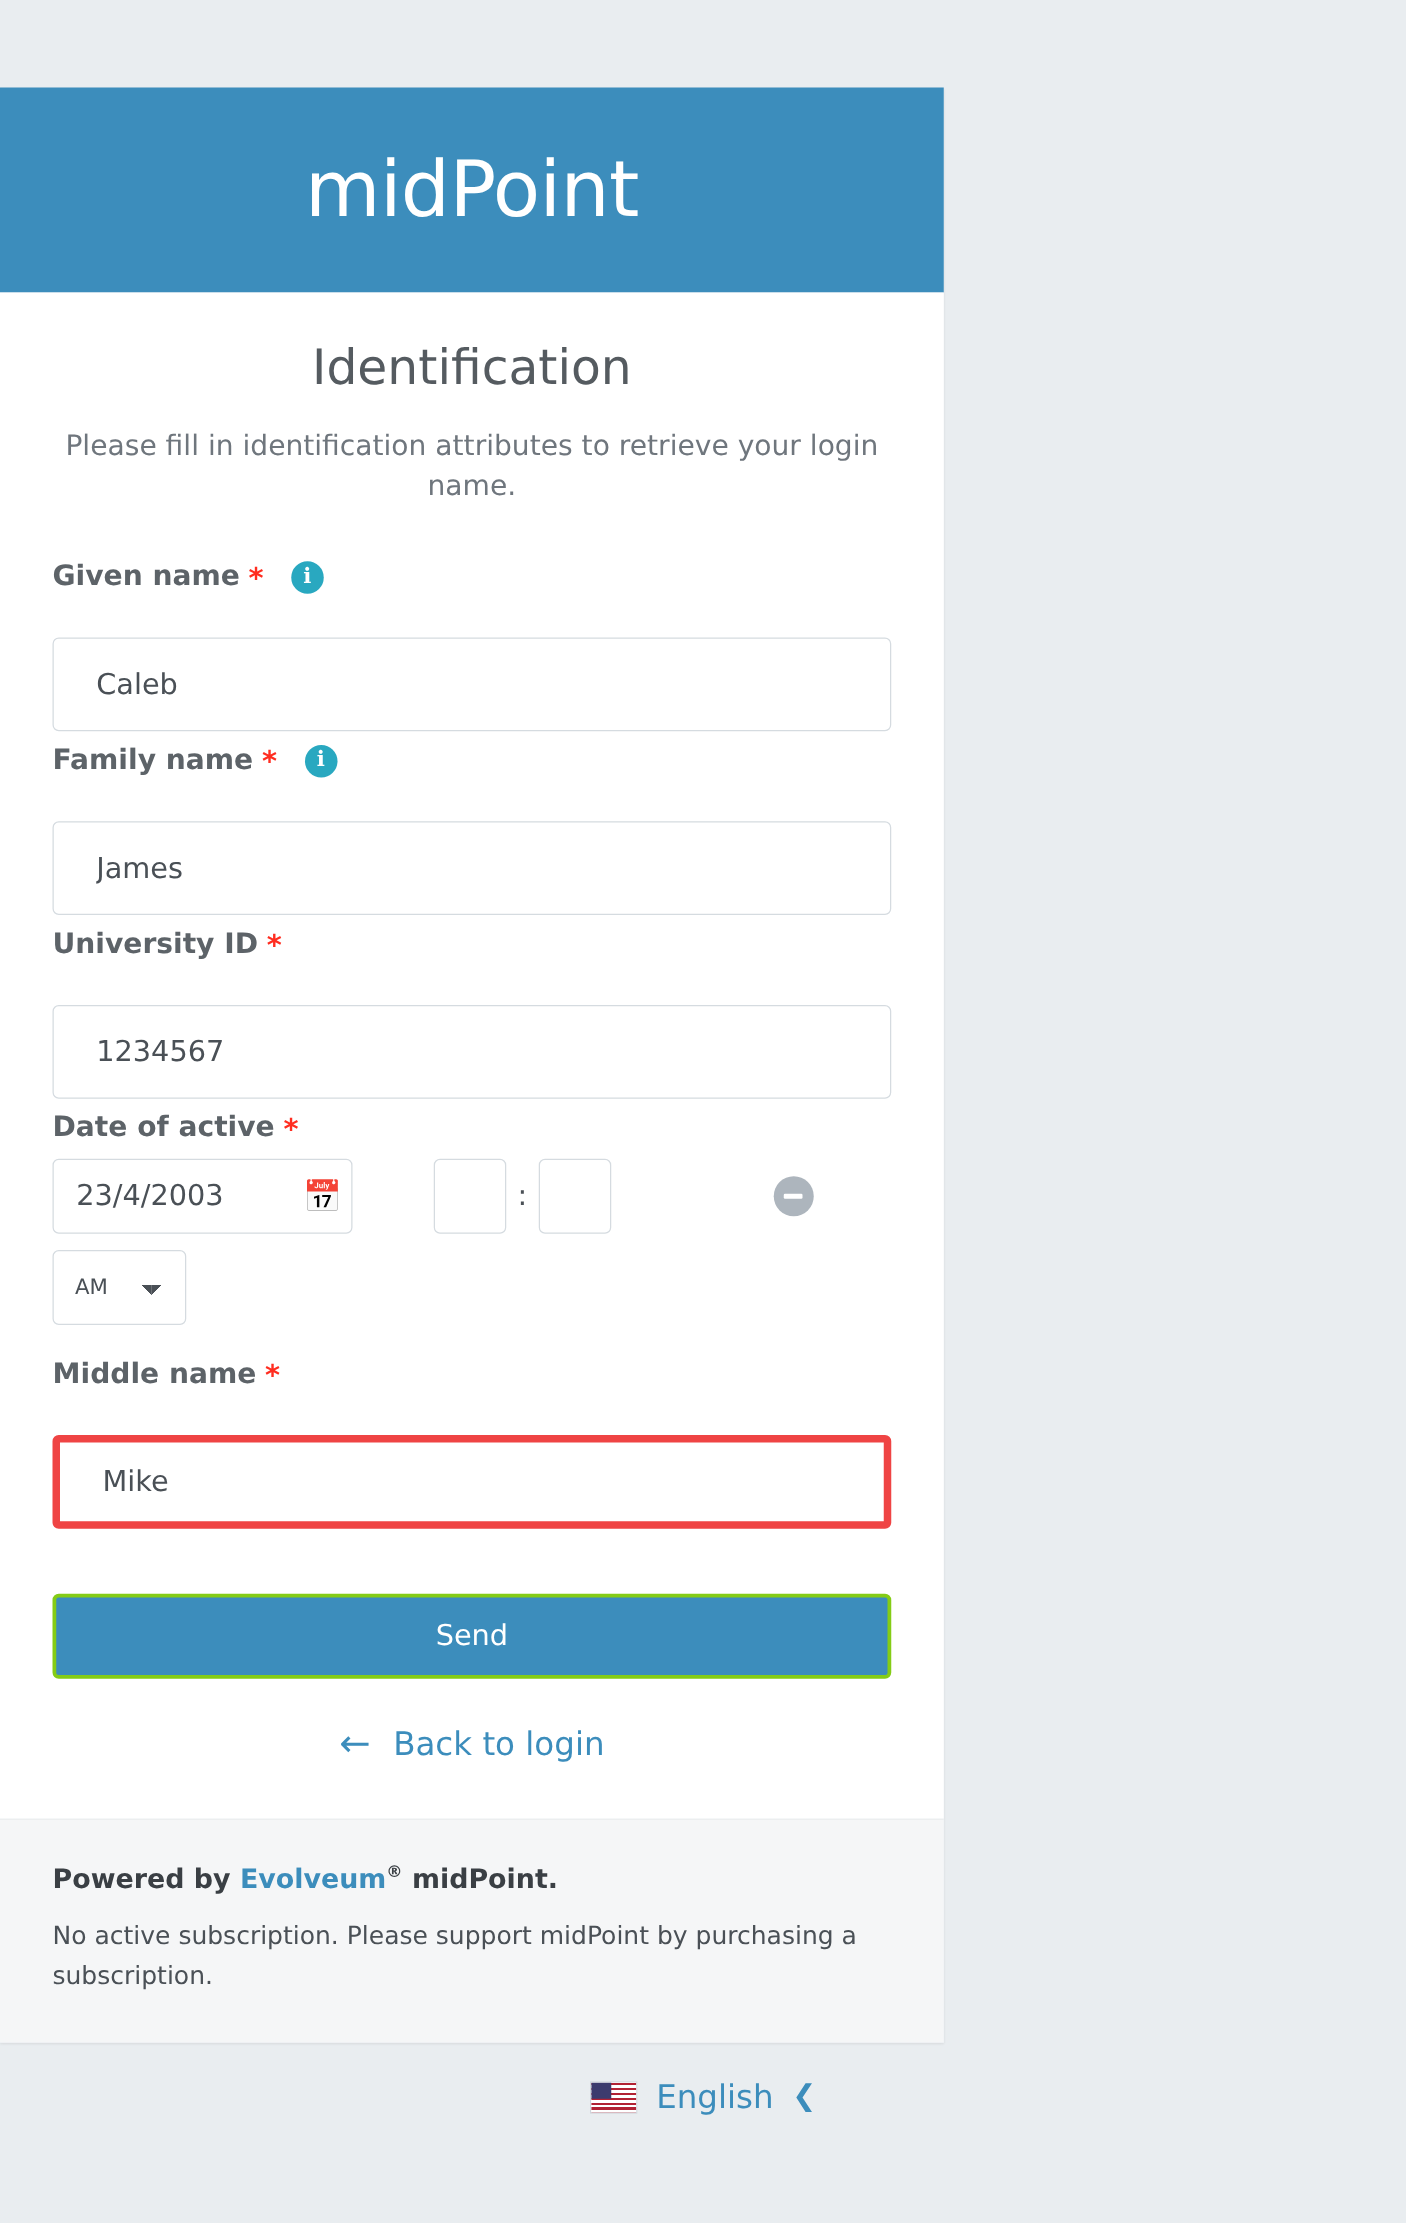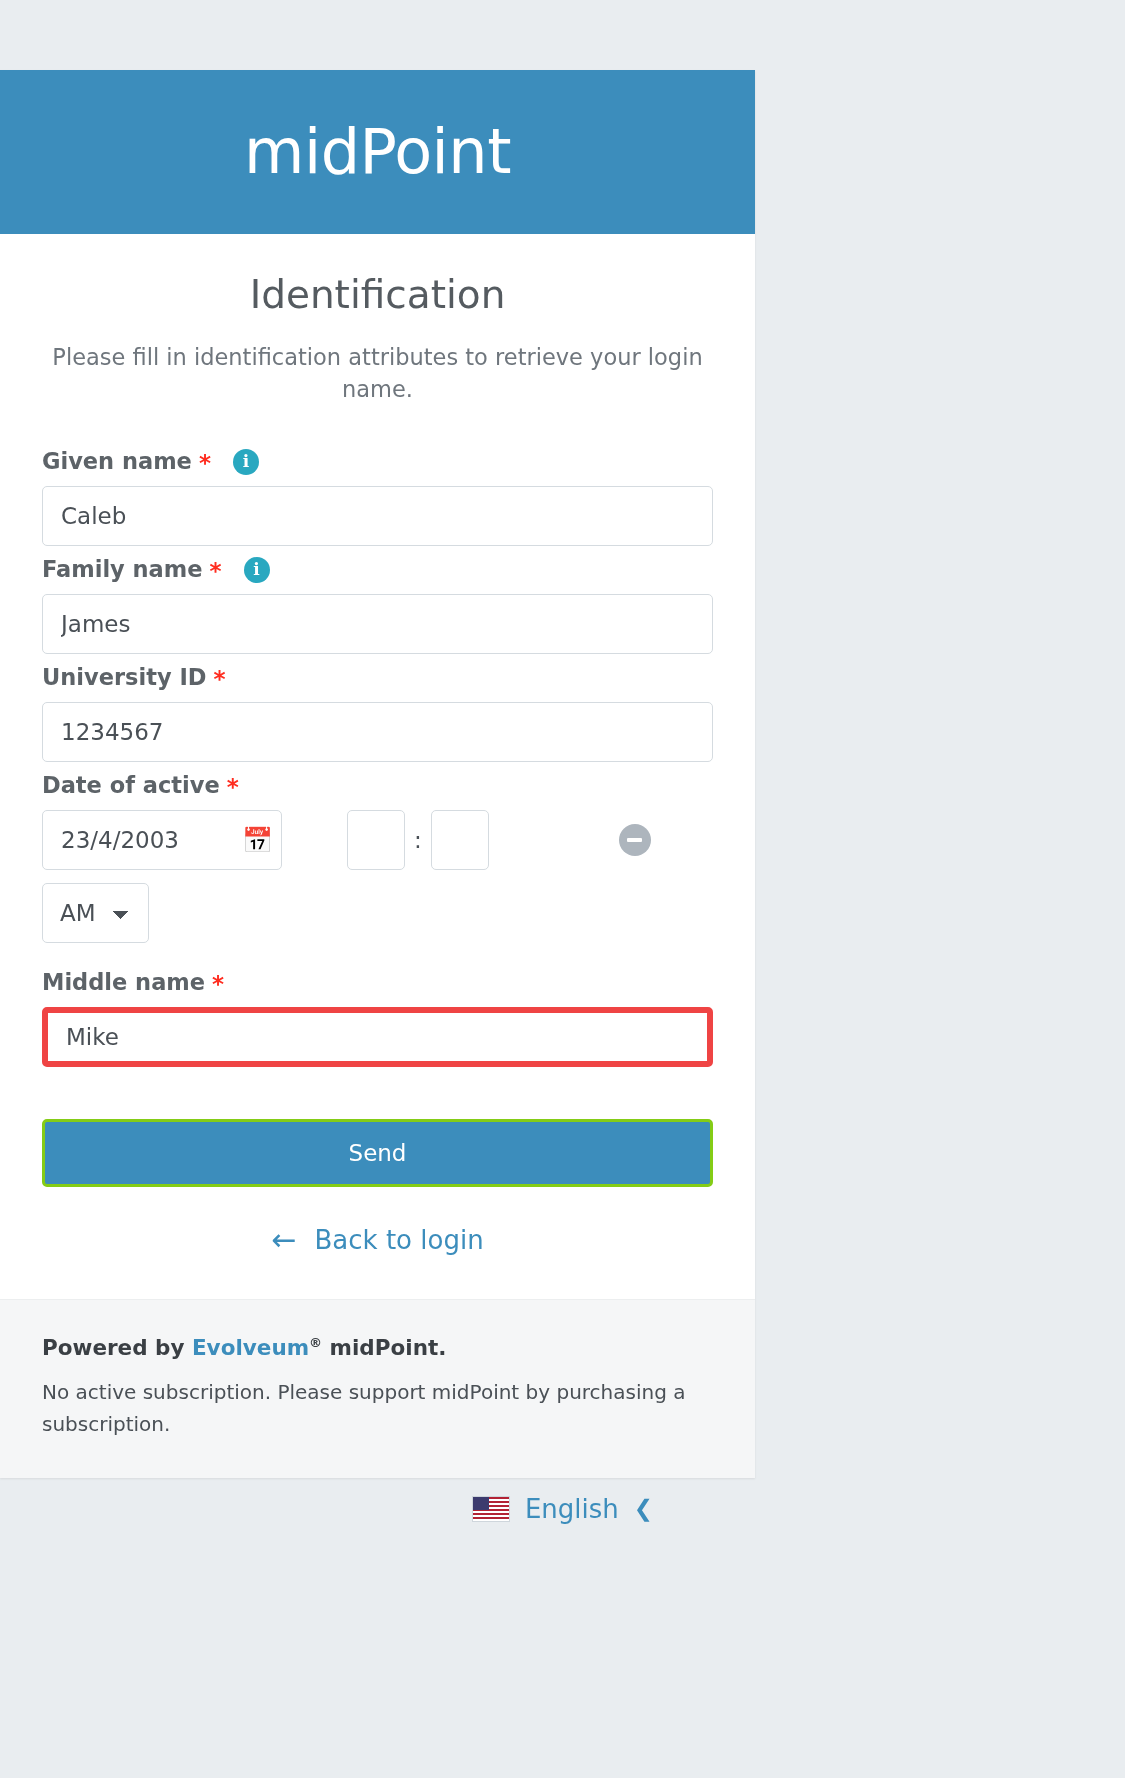--- a/index.html
+++ b/index.html
@@ -83,29 +83,30 @@
     color: #ffffff;
     font-size: 17px;
     font-weight: bold;
     font-family: "DejaVu Serif", "Liberation Serif", serif;
     margin-left: 22px;
     line-height: 1;
     cursor: pointer;
   }
   .text-input {
     width: 100%;
-    height: 60px;
+    height: 75px;
     border: 1px solid #d5dbe0;
     border-radius: 5px;
-    padding: 0 18px;
+    padding: 0 34px;
     font-size: 23px;
     color: #4a5056;
     font-family: "DejaVu Sans", "Liberation Sans", sans-serif;
     background: #fff;
     outline: none;
+    margin-top: 24px;
   }
   .text-input.focused {
     border: 6px solid #ef4444;
   }
   .dob-row {
     display: flex;
     align-items: center;
     margin-bottom: 13px;
   }
   .date-wrap {
@@ -174,21 +175,21 @@
     background: #ffffff;
     border-radius: 1px;
   }
   .ampm-wrap { margin-bottom: 26px; }
   .ampm-select {
     width: 107px;
     height: 60px;
     border: 1px solid #d5dbe0;
     border-radius: 5px;
     background: #fff;
-    font-size: 23px;
+    font-size: 17px;
     color: #4a5056;
     font-family: "DejaVu Sans", "Liberation Sans", sans-serif;
     padding: 0 8px 0 17px;
     outline: none;
     -webkit-appearance: none;
     appearance: none;
     background-image:
       linear-gradient(45deg, transparent 50%, #4a5056 50%),
       linear-gradient(135deg, #4a5056 50%, transparent 50%);
     background-position:
@@ -249,21 +250,21 @@
     font-size: 20px;
     color: #4a5056;
     line-height: 1.6;
     font-weight: 400;
   }
   .lang-bar {
     display: flex;
     align-items: center;
     justify-content: center;
     gap: 15px;
-    margin-top: 18px;
+    margin-top: 31px;
     cursor: pointer;
   }
   .flag {
     width: 38px; height: 26px;
     position: relative;
     display: inline-block;
     overflow: hidden;
     border: 1px solid #cfd6dc;
     background: #fff;
   }

